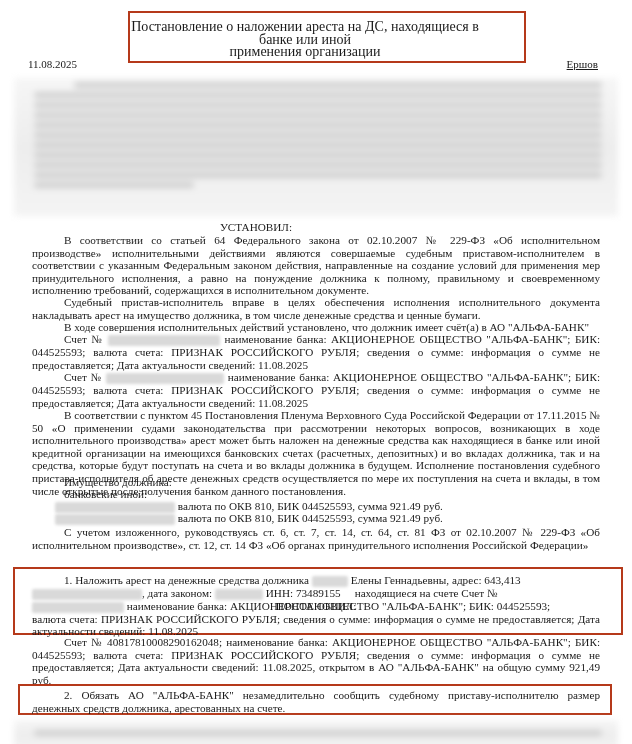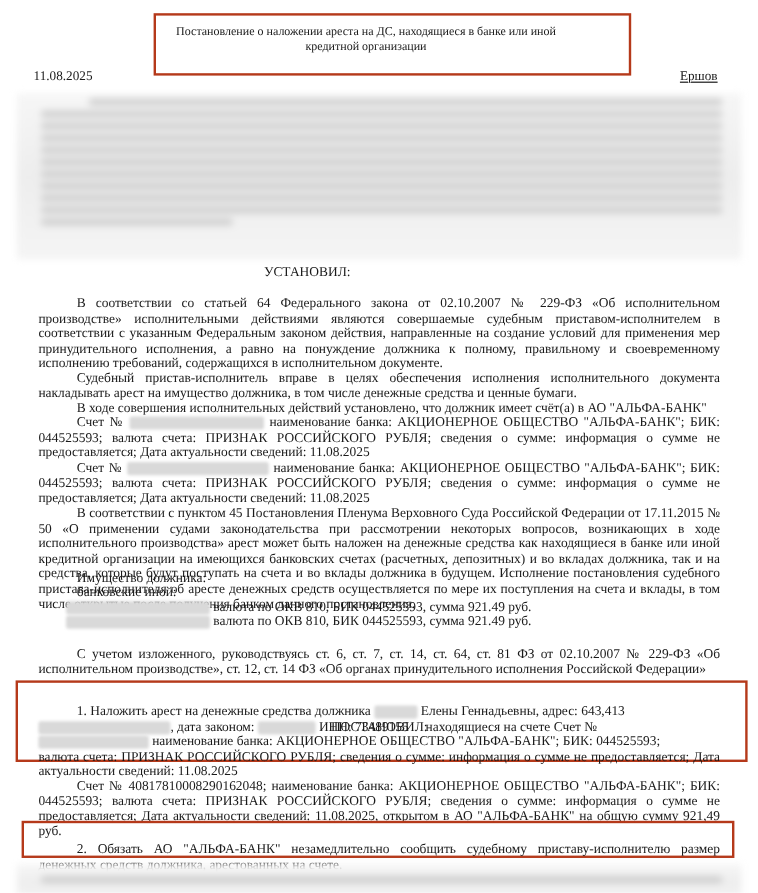--- a/index.html
+++ b/index.html
@@ -7,49 +7,49 @@
     width: 632px; height: 744px; position: relative; overflow: hidden;
     font-family: "Liberation Serif", "DejaVu Serif", serif;
     color: #1a1a1a;
     font-size: 11.2px;
     line-height: 12.6px;
   }
   .abs { position: absolute; }
   .redbox { position: absolute; border: 2px solid #b5391a; box-sizing: border-box; }
   .title-text {
     position: absolute; left: 128px; top: 21px; width: 354px;
-    text-align: center; font-size: 10px; line-height: 12.5px;
+    text-align: center; font-size: 14px; line-height: 12.5px;
   }
   .date { left: 28px; top: 58px; font-size: 11px; text-align: center; }
   .author { right: 34px; top: 58px; font-size: 11px; text-decoration: underline; }
   .blur-block {
     position: absolute; left: 14px; width: 604px;
     background: linear-gradient(180deg, #f6f6f6 0%, #ededed 50%, #f4f4f4 100%);
     filter: blur(3px);
     overflow: hidden;
   }
   .blur-line {
     height: 6px; margin: 4px 16px 4px 20px; background: #cfcfcf; border-radius: 3px;
   }
   .center { text-align: center; }
-  .para { position: absolute; left: 32px; width: 568px; text-align: justify; margin-top: 13px; }
+  .para { position: absolute; left: 32px; width: 568px; text-align: justify; }
   .indent { text-indent: 32px; }
   .redact {
     display: inline-block; vertical-align: middle; background: #d9d9d9;
     filter: blur(1.5px); height: 11px; border-radius: 2px;
   }
   .line { white-space: nowrap; }
 </style>
 </head>
 <body>
 
 <div class="redbox" style="left:128px; top:11px; width:398px; height:52px;"></div>
 <div class="title-text">
   <div>Постановление о наложении ареста на ДС, находящиеся в банке или иной</div>
-  <div>кредитной организации</div>
+  <div>применения организации</div>
 </div>
 <div class="abs date">11.08.2025</div>
 <div class="abs author">Ершов</div>
 
 <div class="blur-block" style="top:78px; height:138px;">
   <div class="blur-line" style="margin-left:60px;"></div>
   <div class="blur-line"></div>
     <div class="blur-line"></div>
     <div class="blur-line"></div>
   <div class="blur-line"></div>

